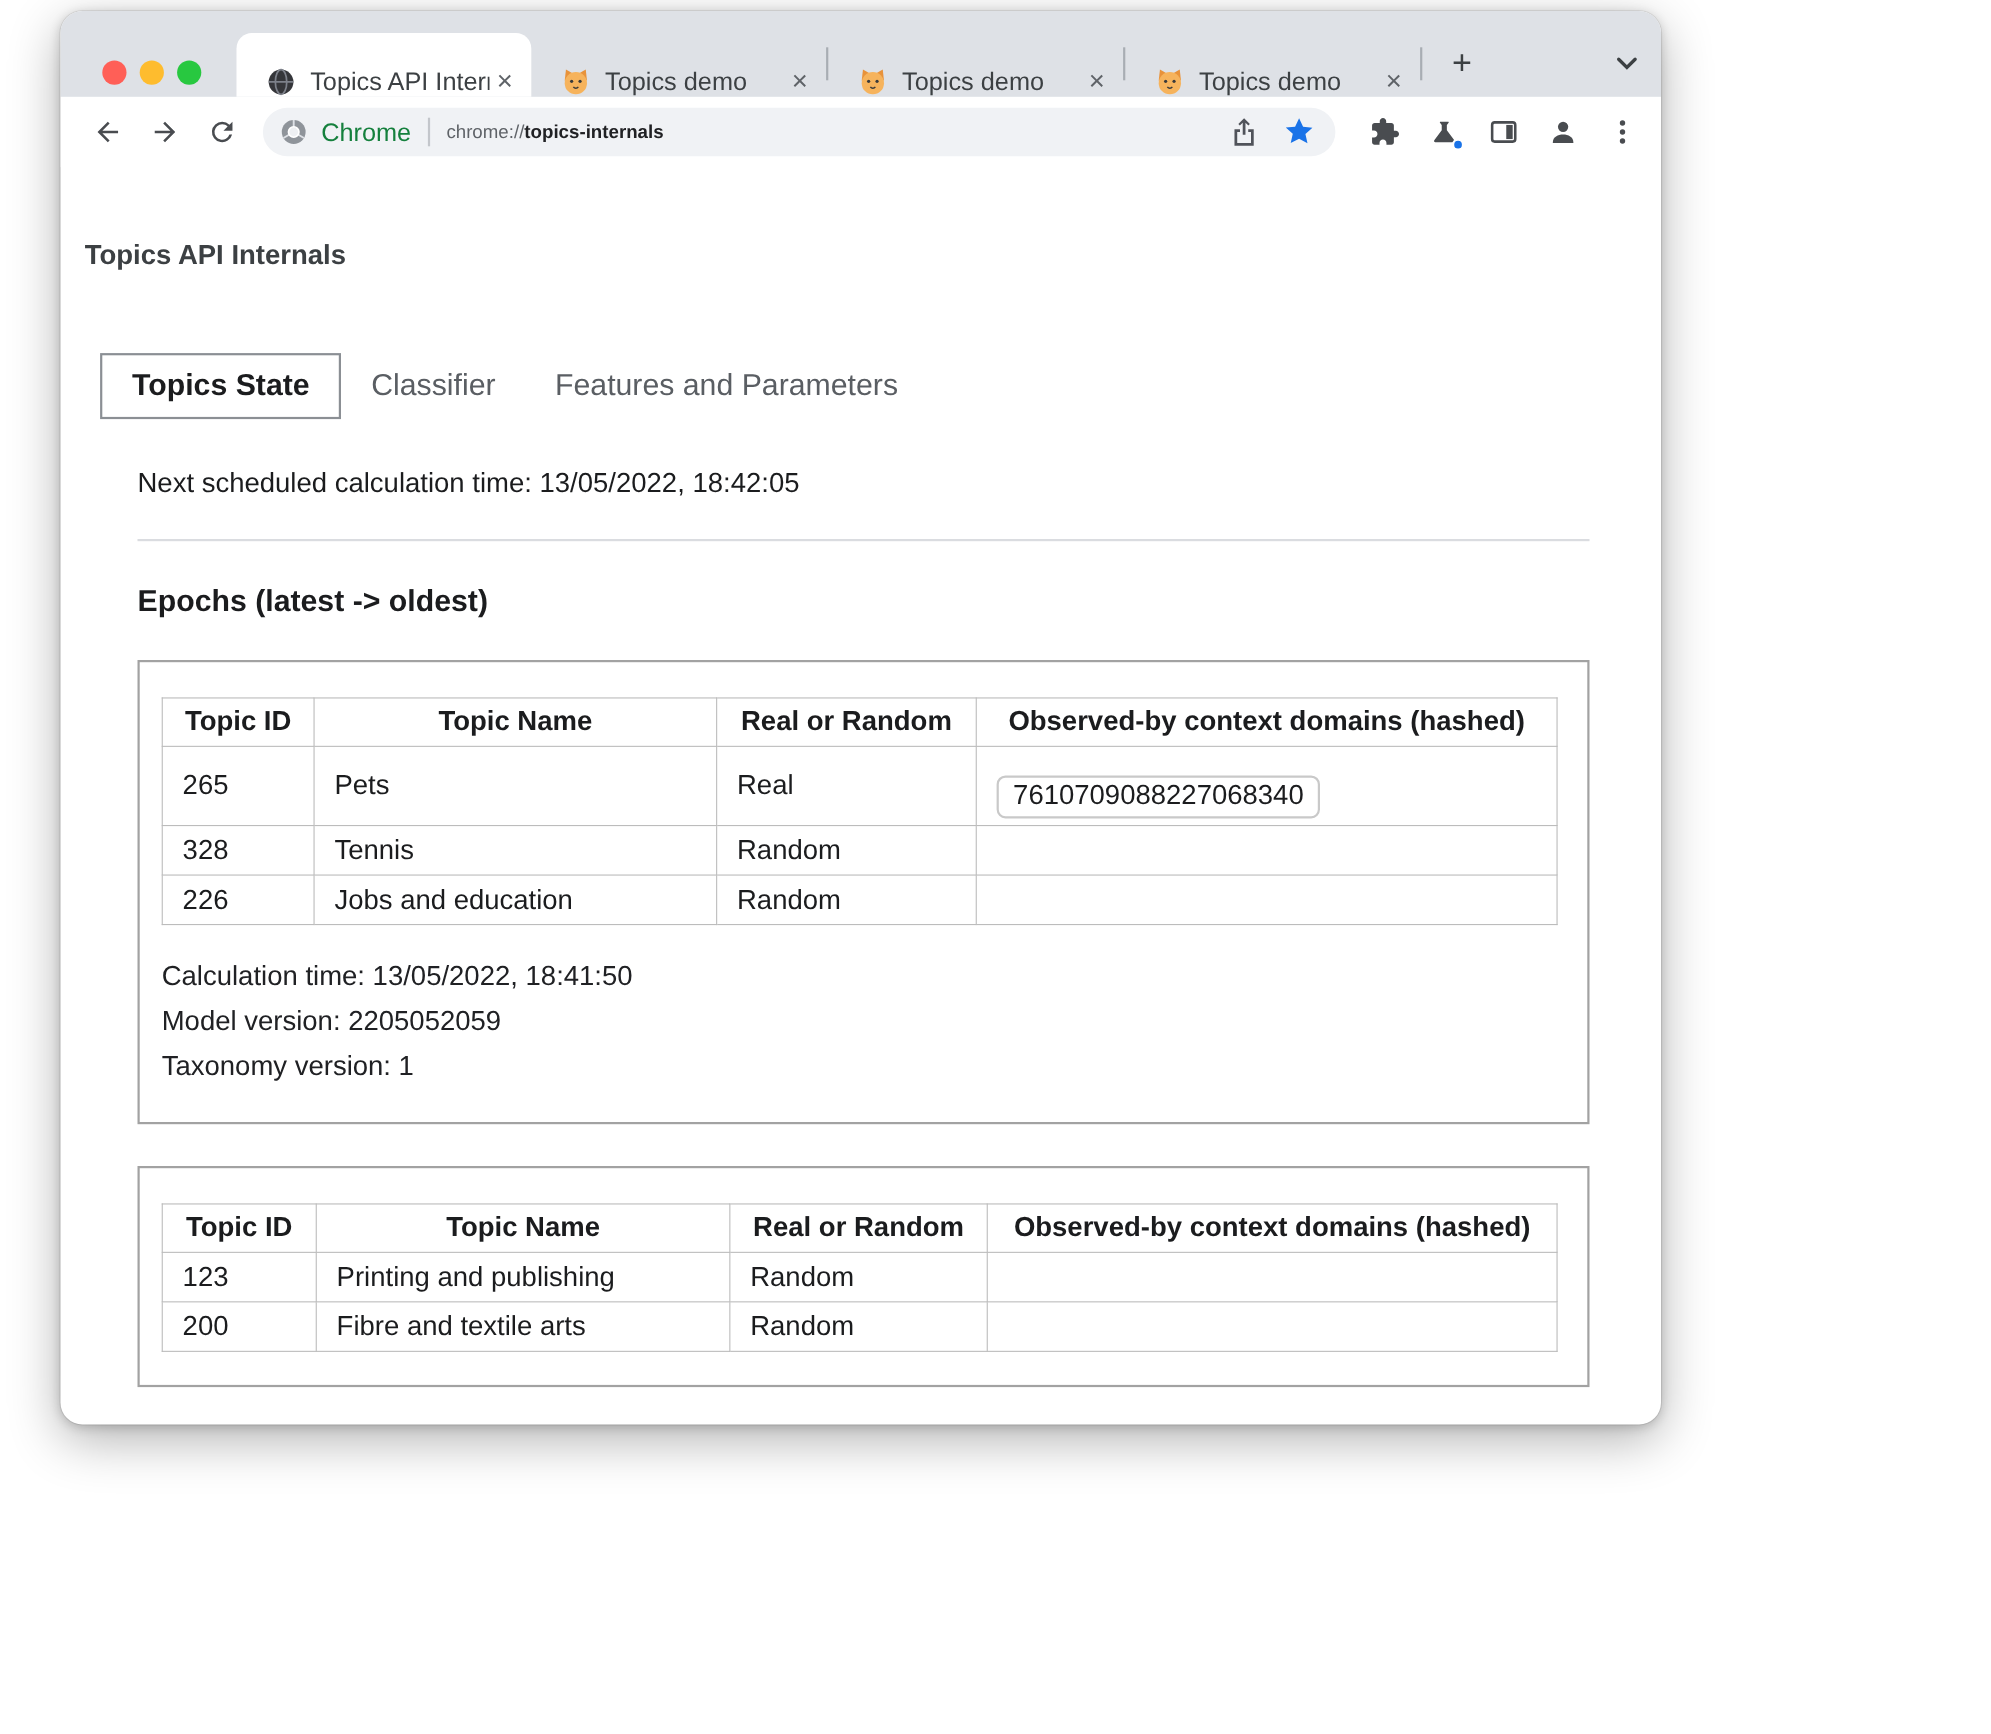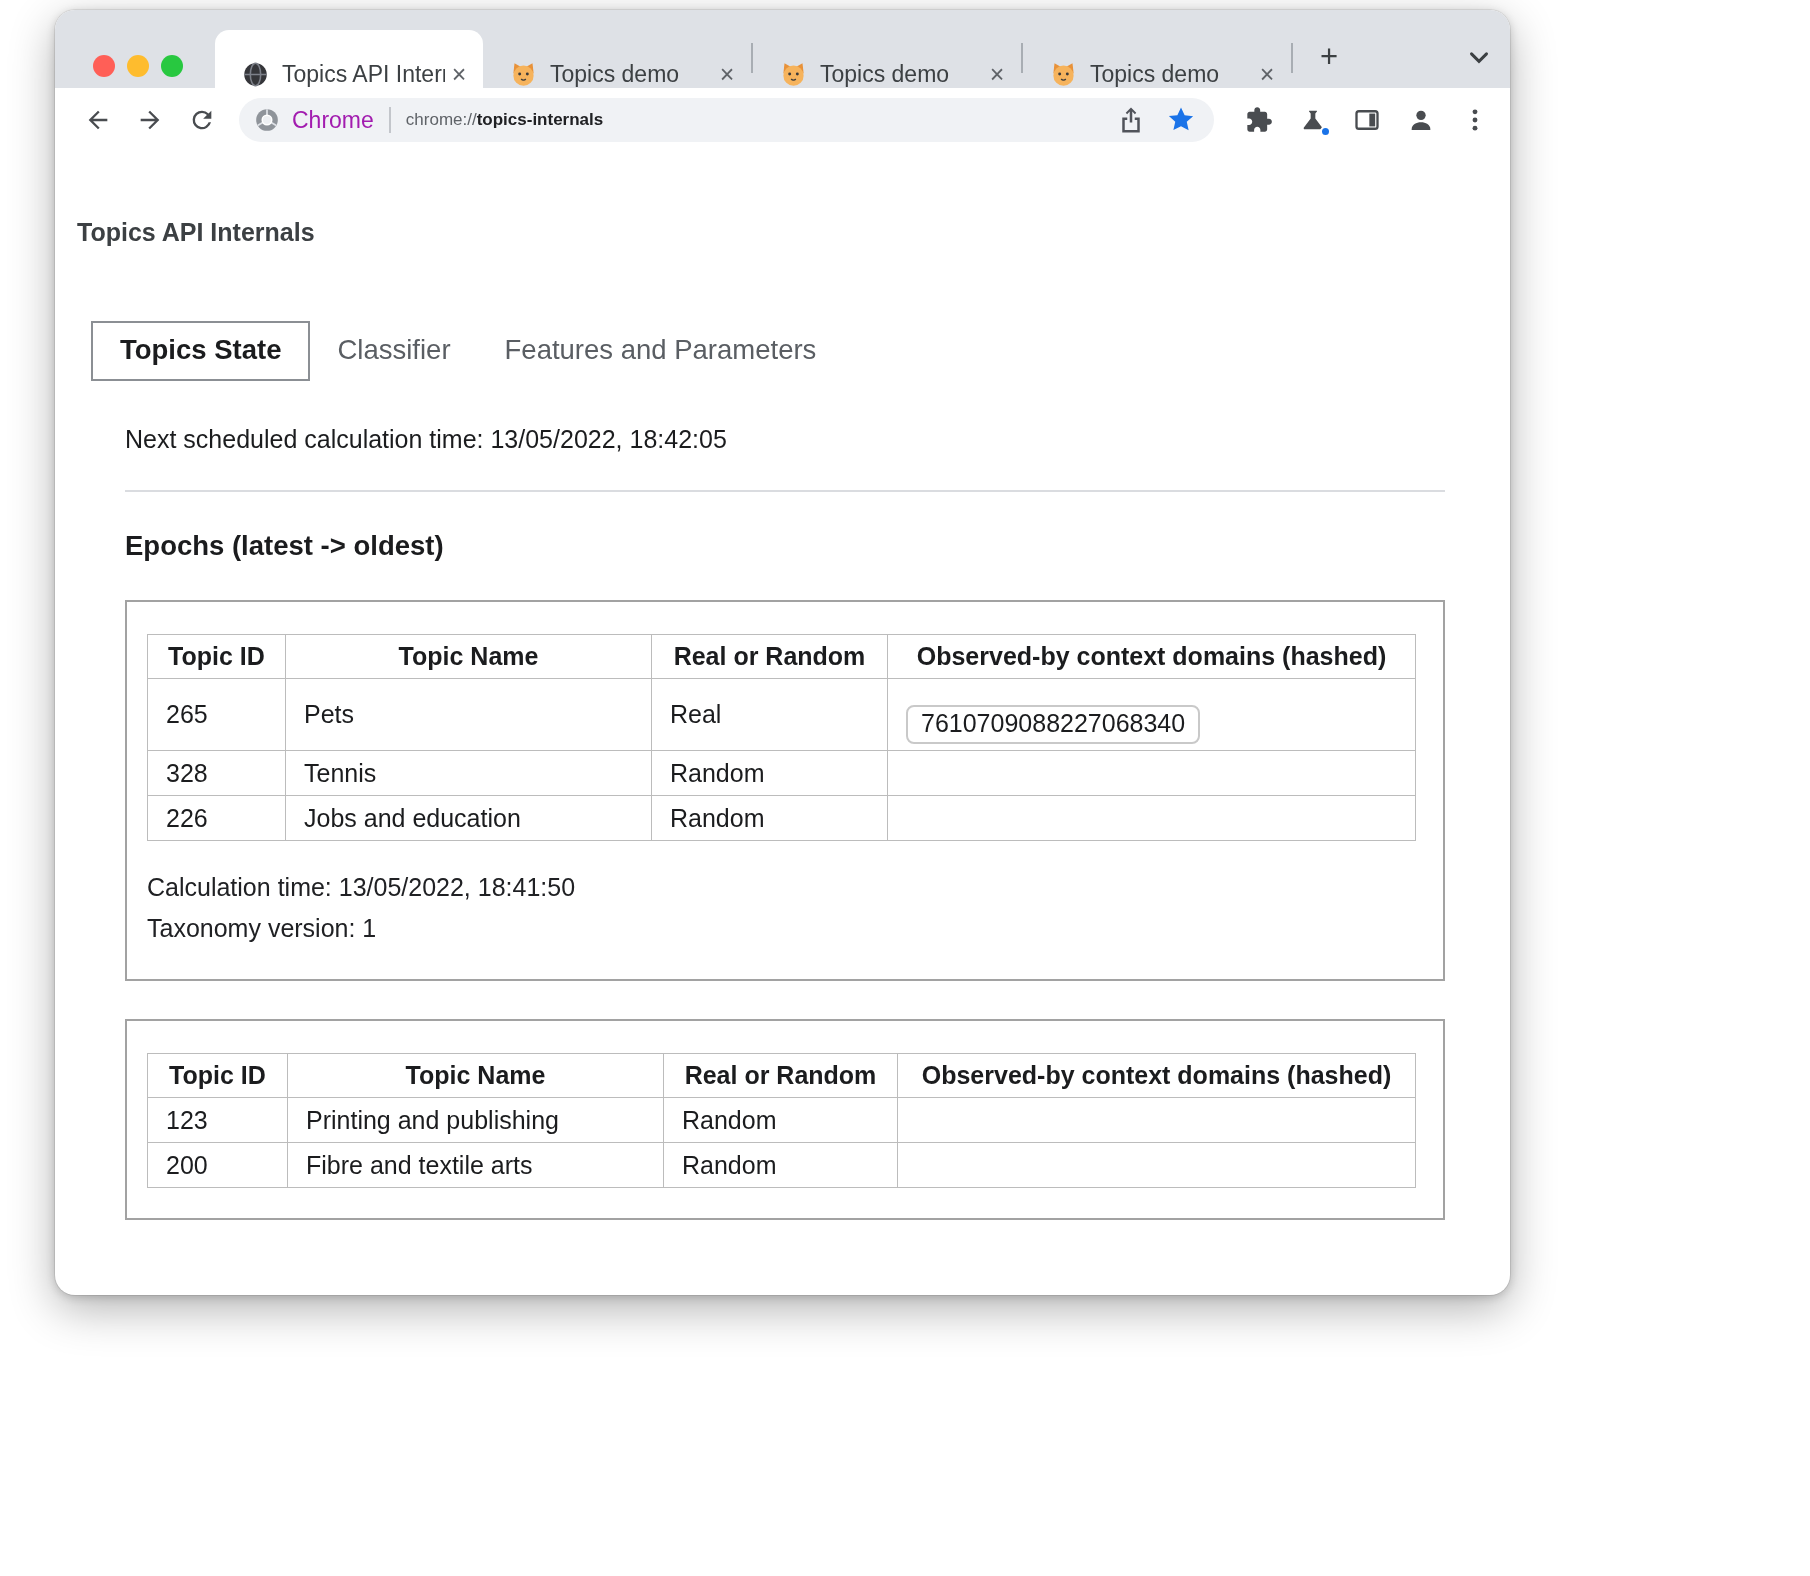--- a/index.html
+++ b/index.html
@@ -34,21 +34,21 @@
   .tab-strip-chevron { position: absolute; right: 16px; top: 32px; width: 30px; height: 30px; color: #3c4043; }
 
   
   .toolbar { height: 64px; background: #fff; display: flex; align-items: center; padding: 0 12px 0 20px; }
   .nav-btn, .tool-btn { width: 46px; height: 46px; display: flex; align-items: center; justify-content: center; color: #494c50; flex: none; border-radius: 50%; }
   .nav-btn + .nav-btn { margin-left: 6px; }
   .tool-btn { margin-left: 8px; }
   .icon-28 { width: 28px; height: 28px; }
   .icon-26 { width: 26px; height: 26px; }
   .omnibox { flex: 1; height: 44px; background: #f0f2f5; border-radius: 22px; margin: 0 14px; display: flex; align-items: center; padding: 0 18px 0 15px; min-width: 0; }
-  .ob-badge { margin-left: 12px; font-size: 23px; color: #a21caf; flex: none; }
+  .ob-badge { margin-left: 12px; font-size: 23px; color: #15803d; flex: none; }
   .ob-sep { width: 2px; height: 26px; background: #c3c6cb; margin: 0 15px; flex: none; }
   .ob-url { font-size: 17px; white-space: nowrap; overflow: hidden; flex: 1; }
   .ob-url .scheme { color: #5f6368; }
   .ob-url .host { color: #202124; font-weight: bold; }
   .ob-share { color: #50535a; margin-left: auto; flex: none; width: 30px; height: 30px; }
   .ob-star { color: #1a73e8; margin-left: 20px; flex: none; width: 30px; height: 30px; }
   .flask-wrap { position: relative; }
   .flask-dot { position: absolute; right: 5px; bottom: 6px; width: 11px; height: 11px; border-radius: 50%; background: #1a73e8; border: 2px solid #fff; }
 
   
@@ -283,20 +283,21 @@
               <tr>
                 <td>226</td>
                 <td>Jobs and education</td>
                 <td>Random</td>
                 <td></td>
               </tr>
             </tbody>
           </table>
           <div class="epoch-meta">
             <div>Calculation time: 13/05/2022, 18:41:50</div>
+            <div>Model version: 2205052059</div>
             <div>Taxonomy version: 1</div>
           </div>
         </div>
 
         <div class="epoch-box">
           <table class="topics">
             <colgroup>
                 <col style="width:140px">
                 <col style="width:376px">
                 <col style="width:234px">

